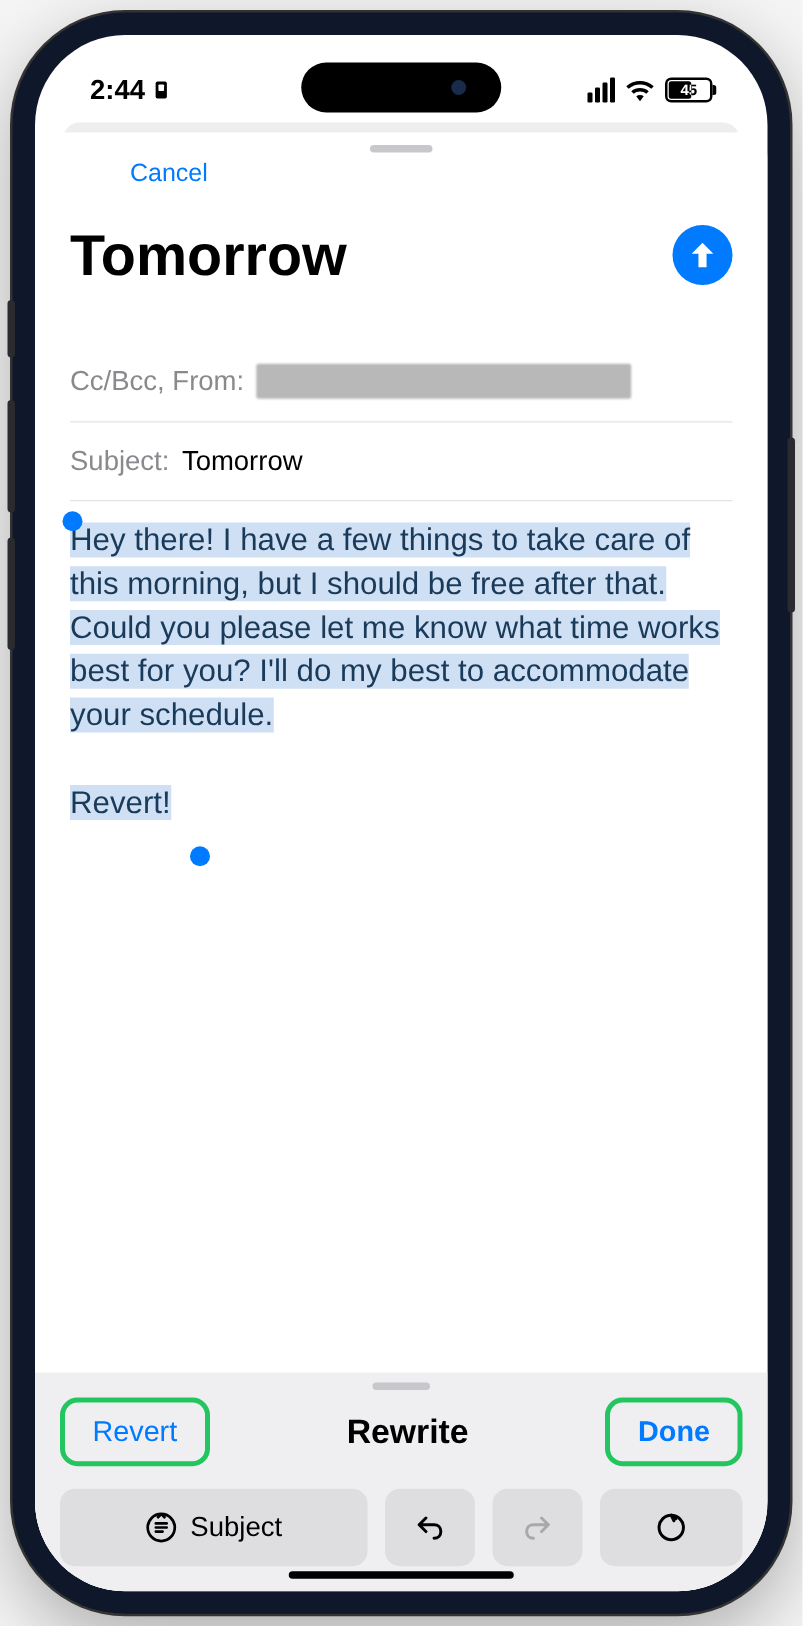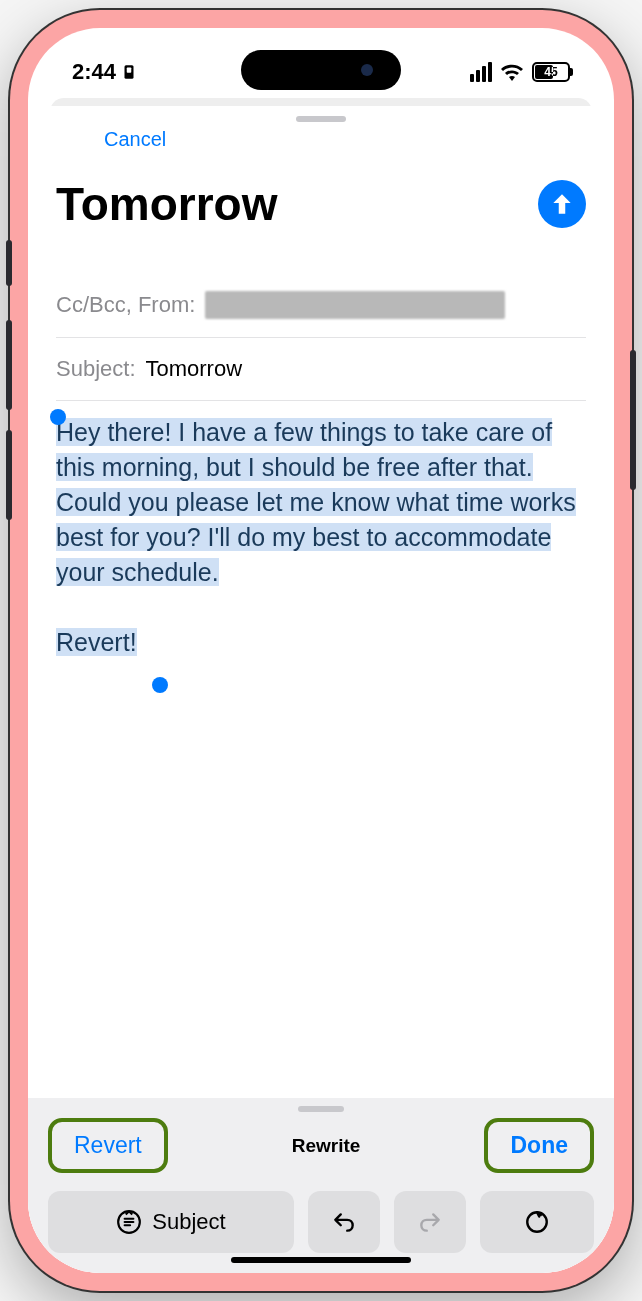--- a/index.html
+++ b/index.html
@@ -6,21 +6,21 @@
   body {
     background: #f5f5f5;
     font-family: -apple-system, BlinkMacSystemFont, "Helvetica Neue", Arial, sans-serif;
     display: flex;
     justify-content: center;
     padding: 10px;
   }
   .phone {
     width: 622px;
     height: 1281px;
-    background: #fca5a5;
+    background: #0f172a;
     border-radius: 90px;
     padding: 18px;
     position: relative;
     box-shadow: 0 0 0 2px #333, 0 20px 60px rgba(0,0,0,.3);
   }
   .screen {
     width: 100%;
     height: 100%;
     background: #fff;
     border-radius: 72px;
@@ -165,25 +165,25 @@
   .rw-top{
     display:flex; justify-content:space-between; align-items:center;
     padding: 2px 20px 14px;
   }
   .rw-btn{
     color:#007aff; font-size:23px; background:none;border:none;cursor:pointer;
     padding:6px 12px;
   }
   .rw-btn.bold{ font-weight:700;text-align:center; }
   .highlight{
-    border:4px solid #4d7c0f; border-radius:14px;
+    border:4px solid #22c55e; border-radius:14px;
     padding:4px 10px;
   }
   .rw-title{
-    color:#000; font-size:19px; font-weight:700;
+    color:#000; font-size:27px; font-weight:700;
   }
   .rw-actions{
     display:flex; gap:14px; padding: 4px 20px 0;
   }
   .pill{
     background:#dedee0; border:none; border-radius:12px;
     height:62px; cursor:pointer;
     display:flex;align-items:center;justify-content:center; gap:10px;
     font-size:22px; color:#000;
   }

